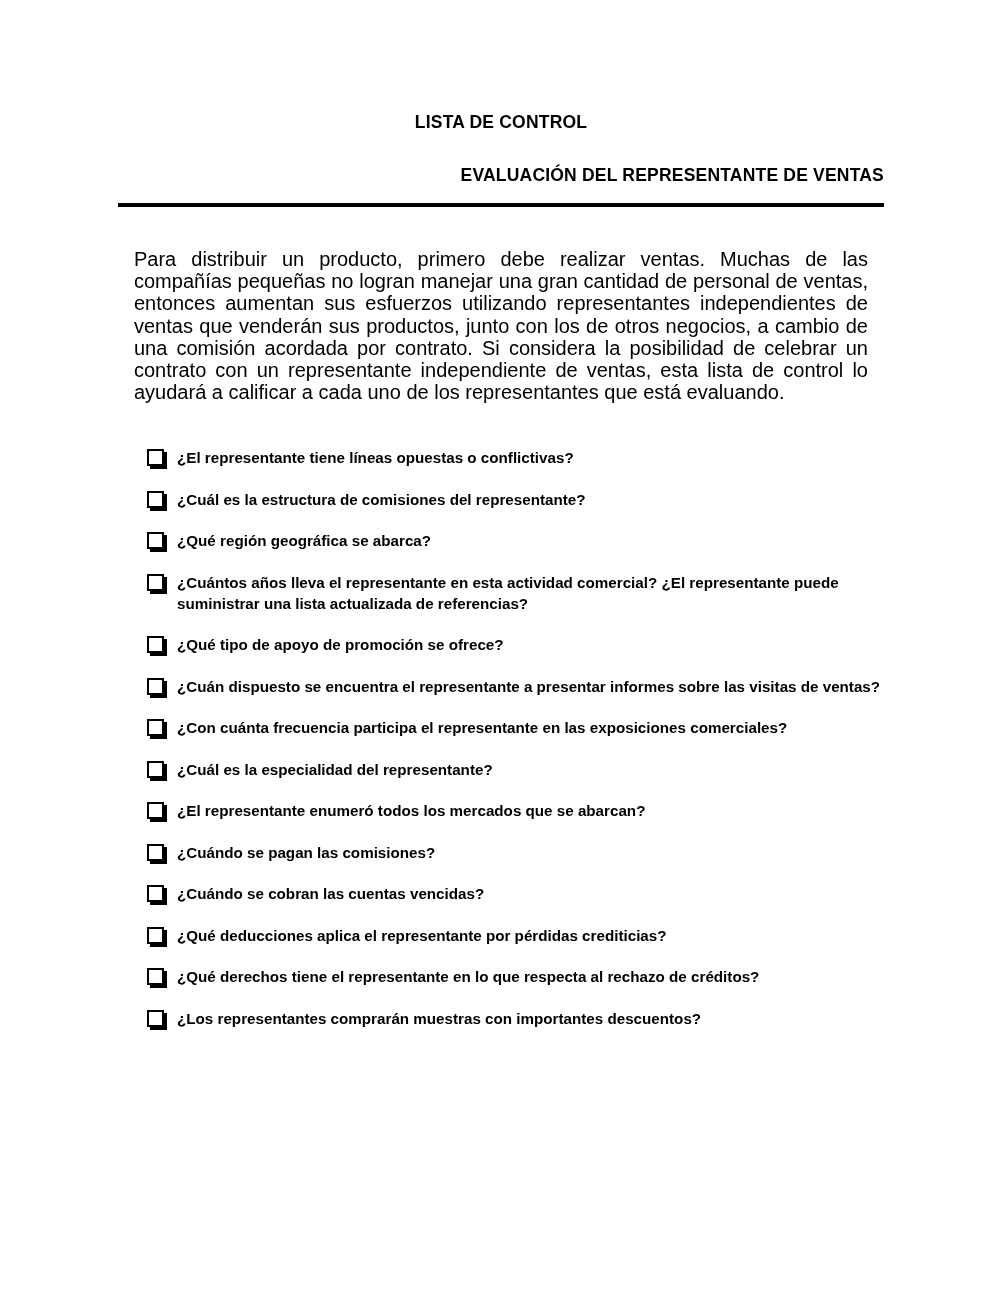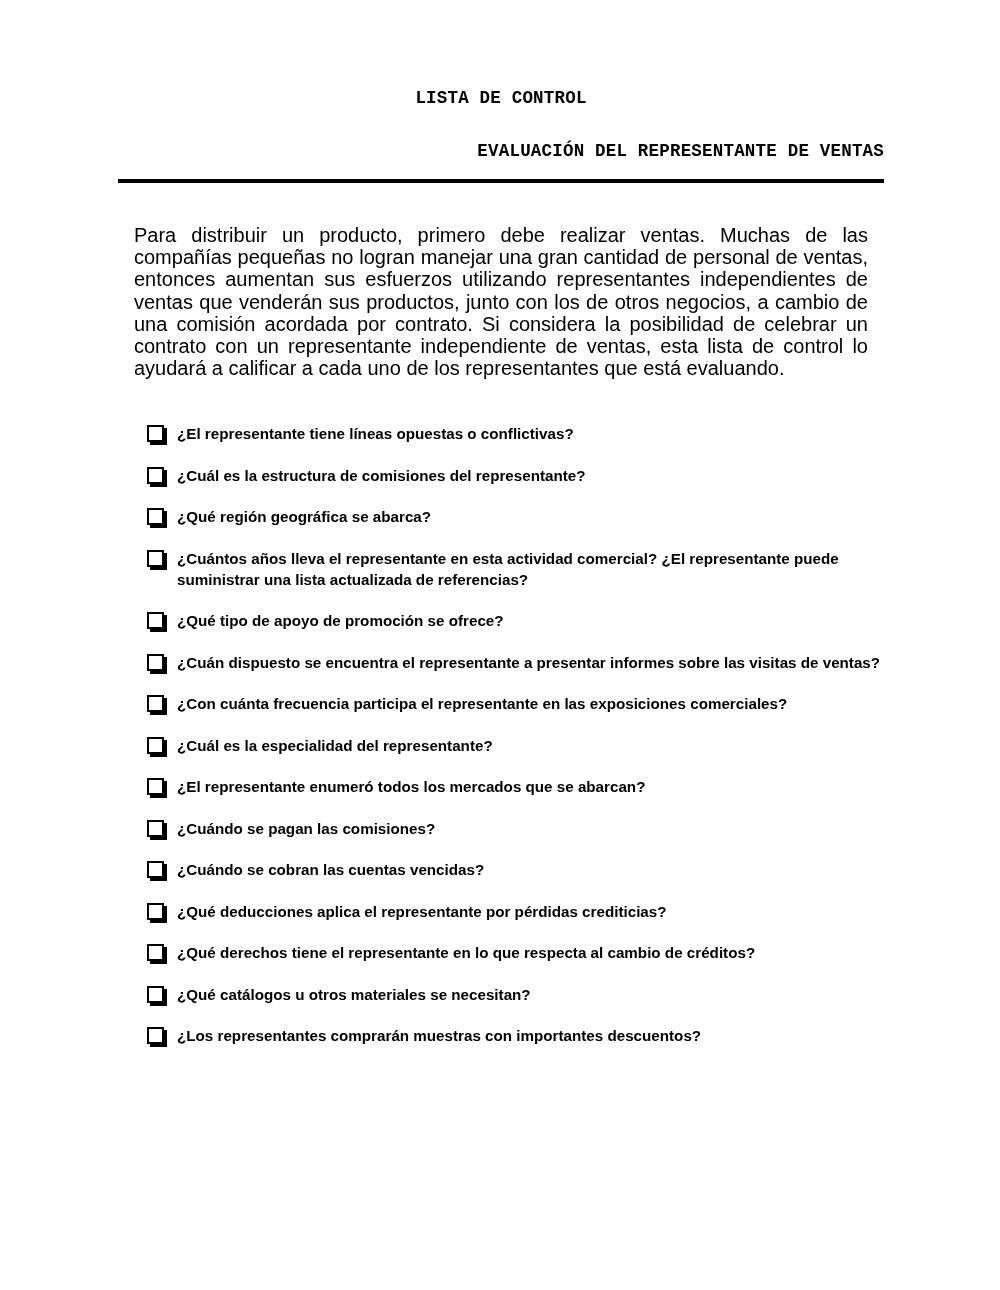--- a/index.html
+++ b/index.html
@@ -25,22 +25,21 @@
   }
 
   .content {
     position: absolute;
     left: 118px;
     top: 0;
     width: 766px;
   }
 
   .title-block {
-    padding-top: 88px;
-    font-family: Liberation Mono, monospace;
+    padding-top: 112px;
   }
 
   h1.doc-title {
     margin: 0;
     font-size: 17.5px;
     font-weight: bold;
     text-align: center;
     letter-spacing: 0.2px;
     line-height: 1.2;
   }
@@ -165,25 +164,21 @@
       <li class="check-item">
         <span class="checkbox-icon"></span>
         <span class="item-text">¿Cuándo se cobran las cuentas vencidas?</span>
       </li>
       <li class="check-item">
         <span class="checkbox-icon"></span>
         <span class="item-text">¿Qué deducciones aplica el representante por pérdidas crediticias?</span>
       </li>
       <li class="check-item">
         <span class="checkbox-icon"></span>
-        <span class="item-text">¿Qué derechos tiene el representante en lo que respecta al cambio de créditos?</span>
-      </li>
-      <li class="check-item">
-        <span class="checkbox-icon"></span>
-        <span class="item-text">¿Qué catálogos u otros materiales se necesitan?</span>
+        <span class="item-text">¿Qué derechos tiene el representante en lo que respecta al rechazo de créditos?</span>
       </li>
       <li class="check-item">
         <span class="checkbox-icon"></span>
         <span class="item-text">¿Los representantes comprarán muestras con importantes descuentos?</span>
       </li>
     </ul>
 
   </div>
 </div>
 

